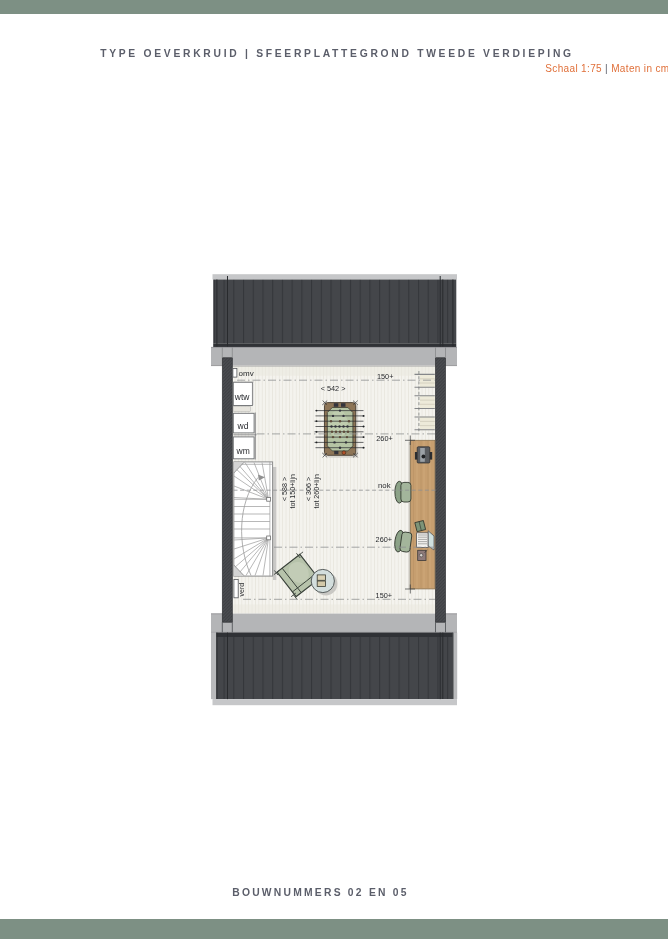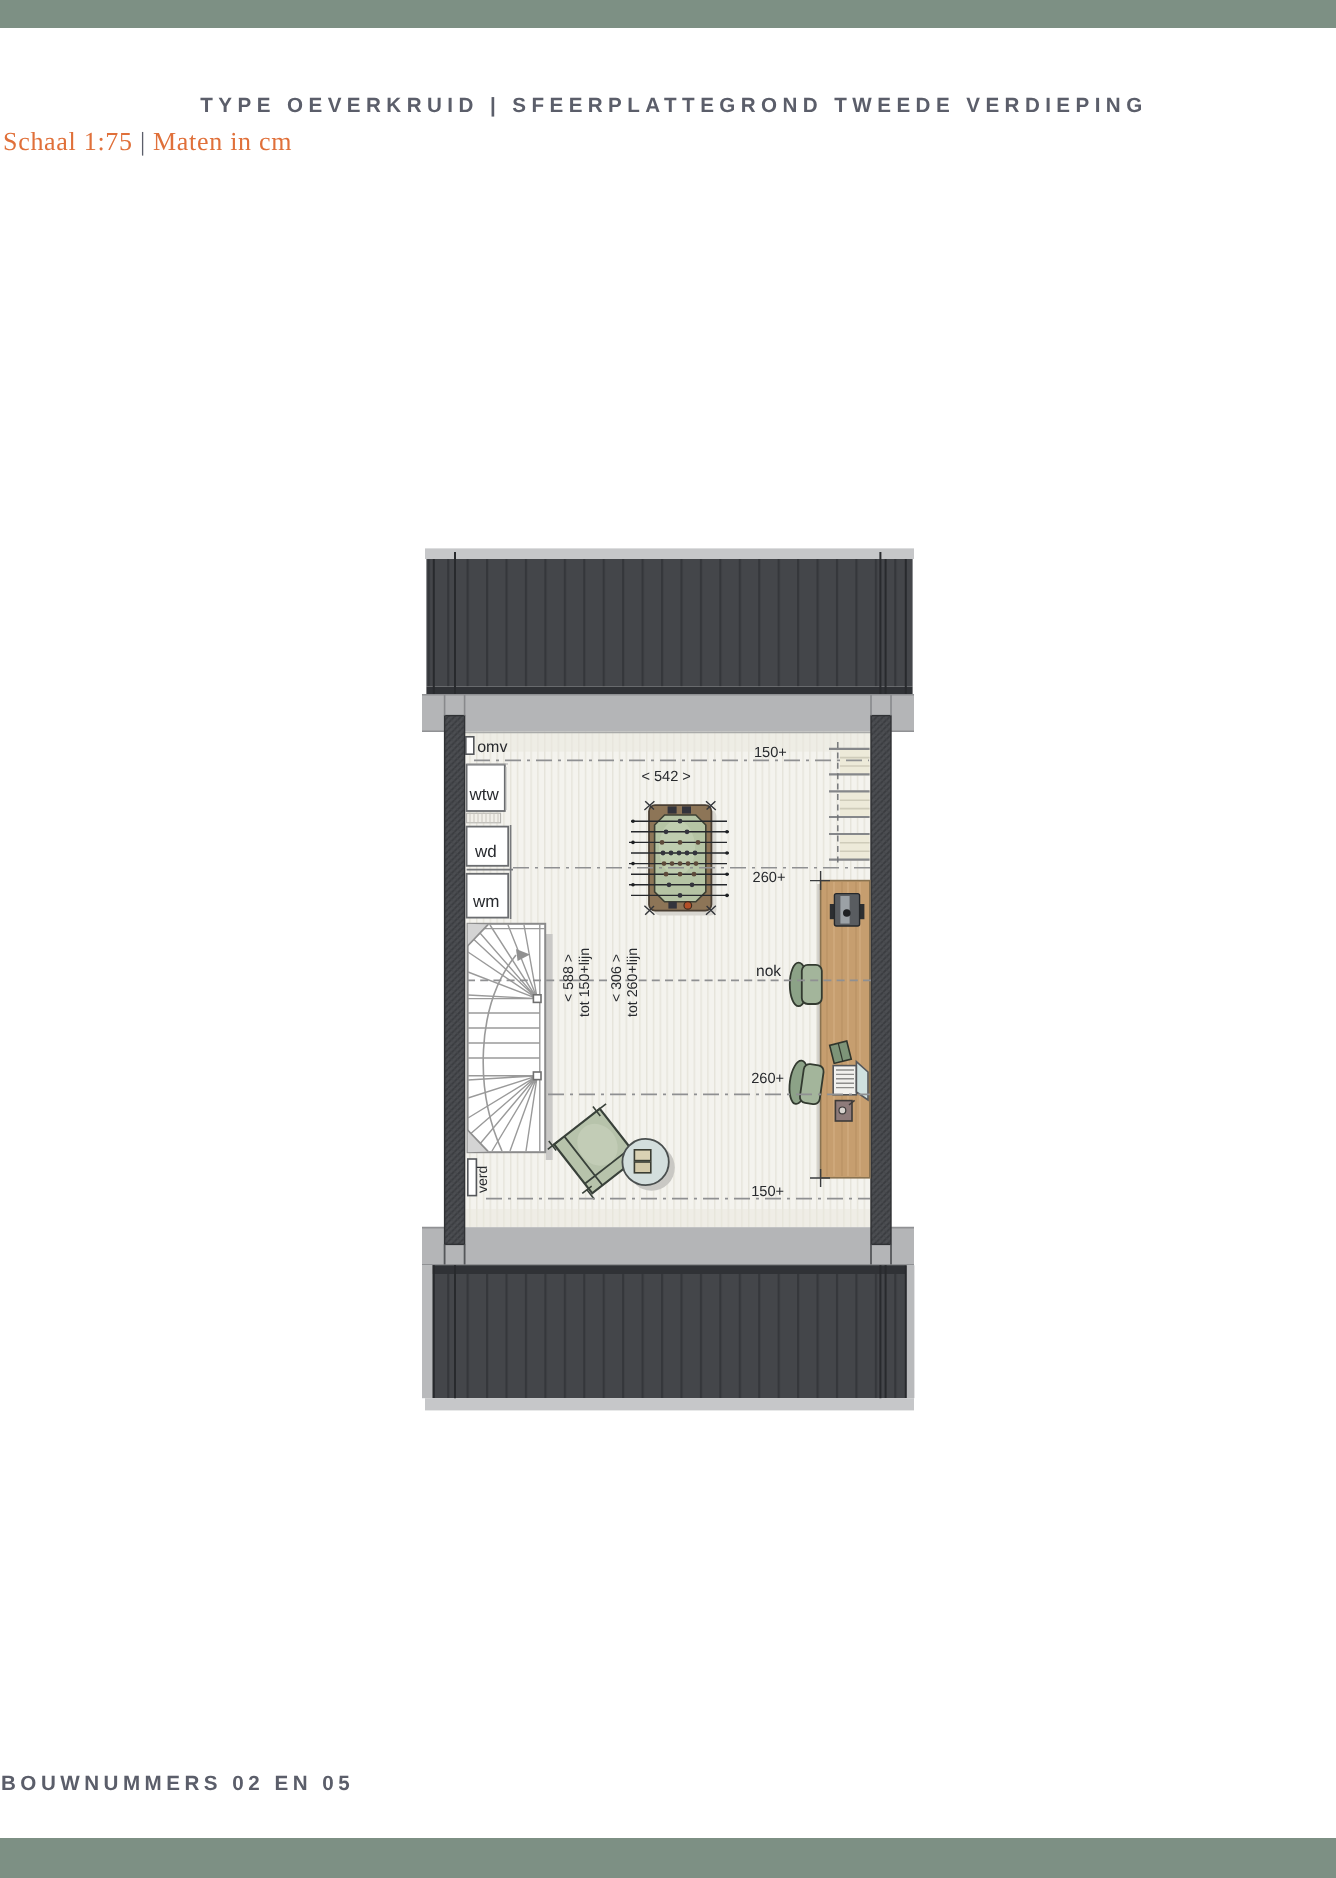--- a/index.html
+++ b/index.html
@@ -7,23 +7,23 @@
   .abs{position:absolute;will-change:transform;}
   svg{will-change:transform;} svg text{opacity:0.99;}
 </style>
 </head>
 <body>
 
 <div class="abs" style="left:0;top:0;width:668px;height:14px;background:#7d9084;"></div>
 
 <div class="abs" style="left:0;top:48px;width:668px;text-align:center;font-size:10.3px;font-weight:bold;letter-spacing:2.72px;padding-left:3px;color:#5b5e6a;">TYPE OEVERKRUID | SFEERPLATTEGROND TWEEDE VERDIEPING</div>
 
-<div class="abs" style="left:0;top:63px;width:668px;text-align:left;font-size:13px;letter-spacing:0.35px;padding-left:1.5px;color:#e0703a;font-family:Liberation Serif, serif;">Schaal 1:75 <span style="color:#5b5e6a;">|</span> Maten in cm</div>
-
-<div class="abs" style="left:0;top:886.5px;width:640px;font-size:10.3px;font-weight:bold;letter-spacing:2.25px;padding-left:0.5px;color:#5b5e6a;">BOUWNUMMERS 02 EN 05</div>
+<div class="abs" style="left:0;top:63px;width:668px;text-align:right;font-size:10px;letter-spacing:0.35px;padding-left:1.5px;color:#e0703a;">Schaal 1:75 <span style="color:#5b5e6a;">|</span> Maten in cm</div>
+
+<div class="abs" style="left:0;top:886.5px;width:640px;text-align:center;font-size:10.3px;font-weight:bold;letter-spacing:2.25px;padding-left:0.5px;color:#5b5e6a;">BOUWNUMMERS 02 EN 05</div>
 
 <div class="abs" style="left:0;top:919px;width:668px;height:20px;background:#7d9084;"></div>
 
 <svg class="abs" style="left:0;top:0;" width="668" height="939" viewBox="0 0 668 939">
 <defs>
   <pattern id="roofstr" width="9.72" height="8" patternUnits="userSpaceOnUse">
     <rect width="9.72" height="8" fill="#44464a"></rect>
     <rect x="0" width="1.1" height="8" fill="#35373b"></rect>
   </pattern>
   <pattern id="plank" width="3.4" height="8" patternUnits="userSpaceOnUse">

